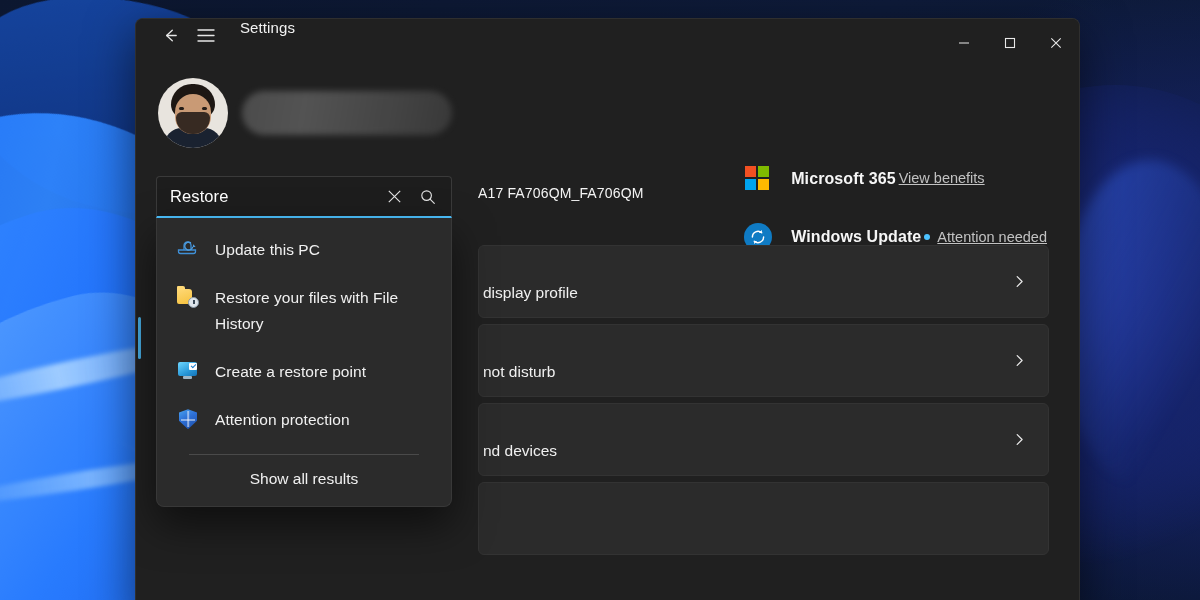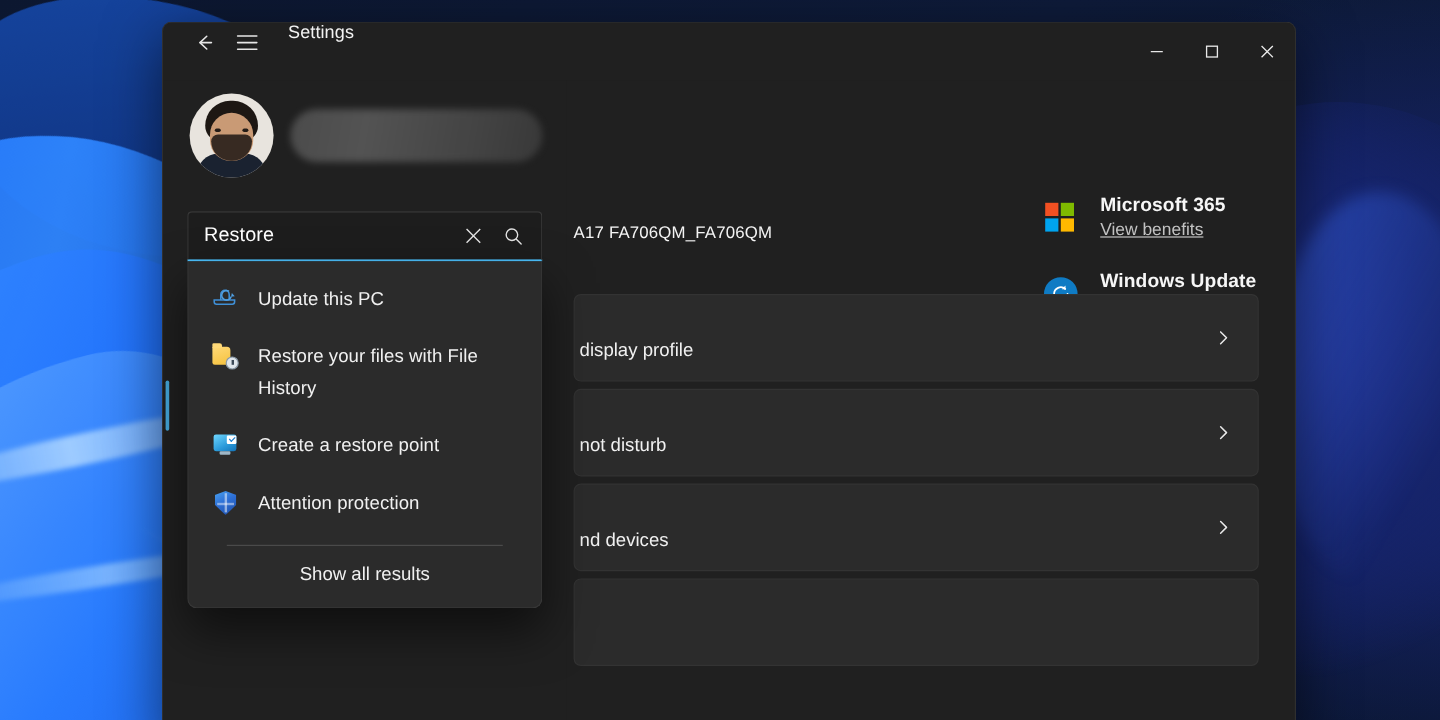--- a/index.html
+++ b/index.html
@@ -376,21 +376,21 @@
     padding-top: 28px;
   }
   #header-links {
     display: flex; flex-direction: column;
     gap: 26px;
     padding-top: 6px;
     padding-right: 2px;
   }
   .hlink { display: flex; align-items: center; gap: 17px; }
   .hlink-icon { width: 32px; height: 32px; flex: 0 0 32px; position: relative; }
-  .hlink-text { display: flex; flex-direction: column; gap: 3px; }
+  .hlink-text { display: flex; flex-direction: row; gap: 3px; }
   .hlink-title { font-size: 16px; color: #f6f6f6; font-weight: bold; letter-spacing: .1px; }
   .hlink-sub { font-size: 14.5px; color: #c2c2c2; text-decoration: underline; }
   .hlink-sub.with-dot { display: flex; align-items: center; gap: 7px; }
   .blue-dot { width: 6px; height: 6px; border-radius: 50%; background: #4cc2ff; flex: 0 0 6px; }
 
   
   .ms-logo { position: absolute; left: 3px; top: 3px; width: 26px; height: 26px; }
   .ms-logo i {
     position: absolute; width: 11px; height: 11px; display: block;
   }

